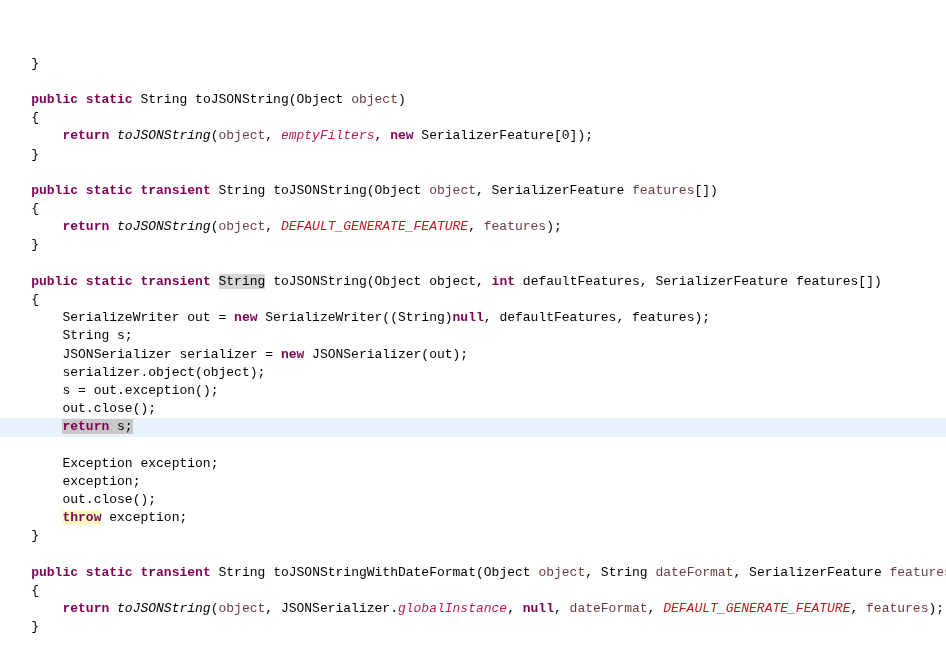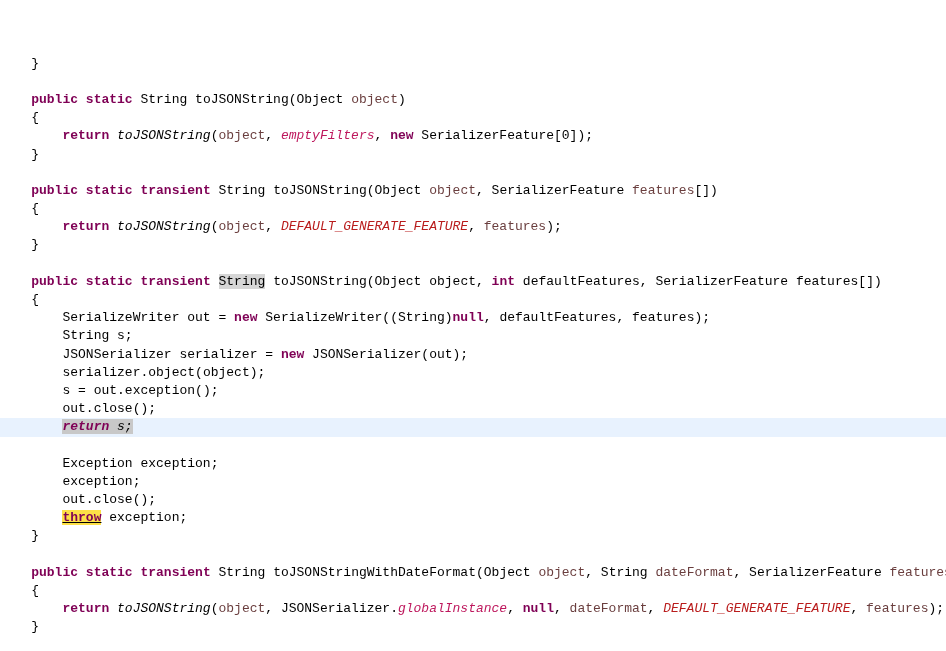--- a/index.html
+++ b/index.html
@@ -16,23 +16,23 @@
   .code-container {
     padding: 0 0 6px 0;
     position: relative;
   }
   .kw { color: #7f0055; font-weight: bold; }
   .type { color: #000; }
   .param { color: #6a3e3e; }
   .method-call { font-style: italic; color: #000; }
   .const { color: #b91c1c; font-style: italic; }
   .field-italic { color: #be185d; font-style: italic; }
-  .hl-return { background: #c8c8c8; font-style: italic; }
+  .hl-return { background: #c8c8c8; }
   .hl-string { background: #d6d6d6; }
-  .hl-throw { background: #fde047; text-decoration: underline; }
+  .hl-throw { background: #fef9c3; }
   .line-hl {
     display: block;
     background: #e8f2fe;
     margin: 0;
   }
 </style>
 </head>
 <body>
 <div class="code-container">
 

